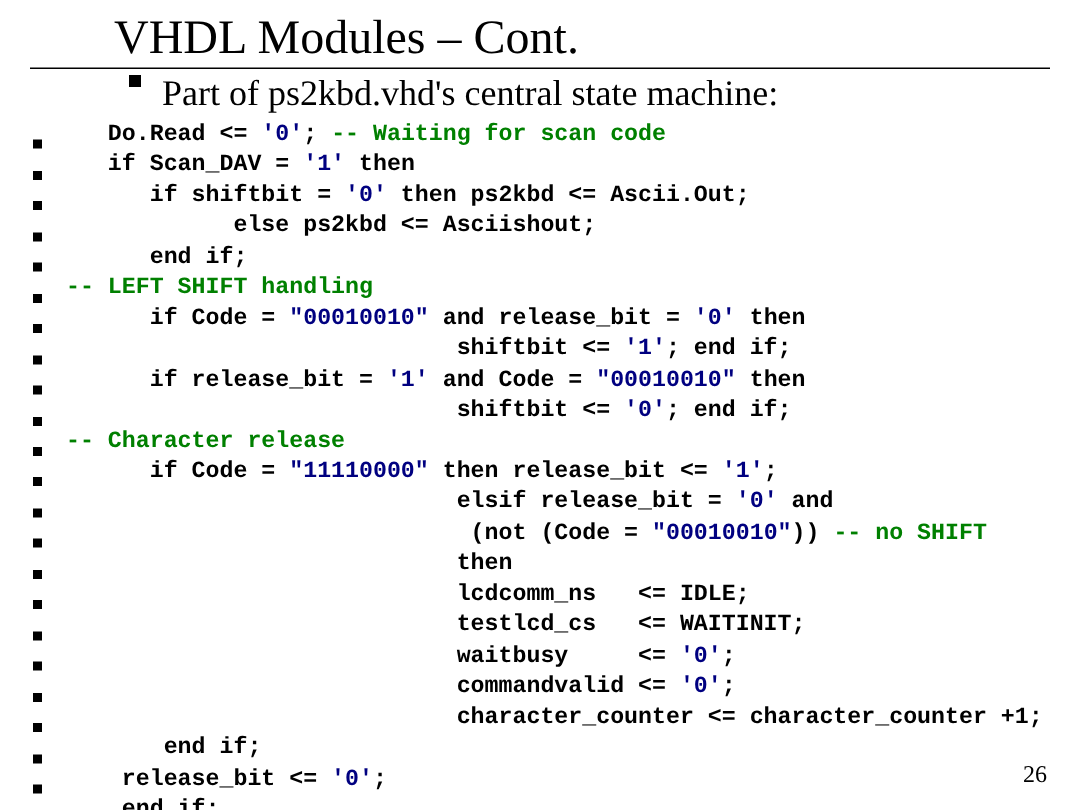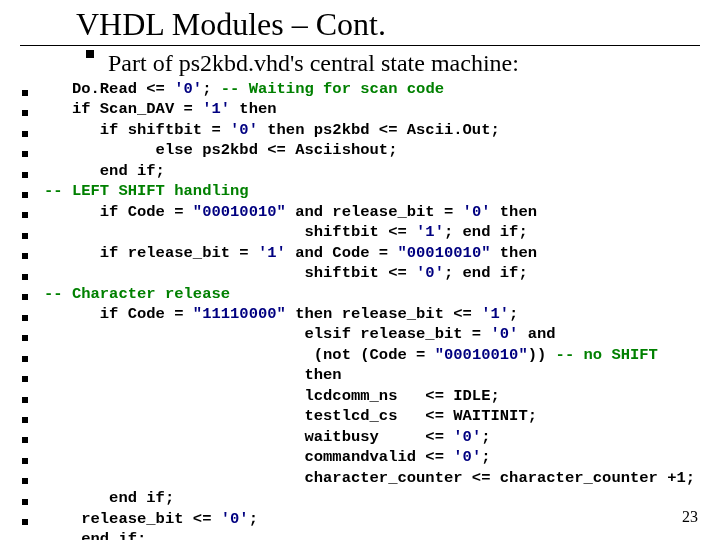--- a/index.html
+++ b/index.html
@@ -50,21 +50,21 @@
     font-family: "Courier New", monospace;
     font-size: 15.5px;
     line-height: 1.32;
     font-weight: bold;
     color: #000;
     margin-left: 2px;
     white-space: pre;
   }
   .code-line {
     display: flex;
-    align-items: center;
+    align-items: flex-end;
   }
   .bullet {
     width: 6px;
     height: 6px;
     background: #000;
     margin-right: 16px;
     margin-top: 7px;
     flex: 0 0 auto;
   }
   .green { color: #008000; }
@@ -82,14 +82,14 @@
 <body>
 
 <div class="slide">
   <h1 class="title">VHDL Modules – Cont.</h1>
   <hr class="hr">
   <div class="subtitle-row">
     <div class="sbullet"></div>
     <div class="subtitle">Part of ps2kbd.vhd's central state machine:</div>
   </div>
   <div class="code-block" id="code"><div class="code-line"><div class="bullet"></div><div><span>   Do.Read &lt;= </span><span class="navy">'0'</span><span>; </span><span class="green">-- Waiting for scan code</span></div></div><div class="code-line"><div class="bullet"></div><div><span>   if Scan_DAV = </span><span class="navy">'1'</span><span> then</span></div></div><div class="code-line"><div class="bullet"></div><div><span>      if shiftbit = </span><span class="navy">'0'</span><span> then ps2kbd &lt;= Ascii.Out;</span></div></div><div class="code-line"><div class="bullet"></div><div><span>            else ps2kbd &lt;= Asciishout;</span></div></div><div class="code-line"><div class="bullet"></div><div><span>      end if;</span></div></div><div class="code-line"><div class="bullet"></div><div><span class="green">-- LEFT SHIFT handling</span></div></div><div class="code-line"><div class="bullet"></div><div><span>      if Code = </span><span class="navy">"00010010"</span><span> and release_bit = </span><span class="navy">'0'</span><span> then</span></div></div><div class="code-line"><div class="bullet"></div><div><span>                            shiftbit &lt;= </span><span class="navy">'1'</span><span>; end if;</span></div></div><div class="code-line"><div class="bullet"></div><div><span>      if release_bit = </span><span class="navy">'1'</span><span> and Code = </span><span class="navy">"00010010"</span><span> then</span></div></div><div class="code-line"><div class="bullet"></div><div><span>                            shiftbit &lt;= </span><span class="navy">'0'</span><span>; end if;</span></div></div><div class="code-line"><div class="bullet"></div><div><span class="green">-- Character release</span></div></div><div class="code-line"><div class="bullet"></div><div><span>      if Code = </span><span class="navy">"11110000"</span><span> then release_bit &lt;= </span><span class="navy">'1'</span><span>;</span></div></div><div class="code-line"><div class="bullet"></div><div><span>                            elsif release_bit = </span><span class="navy">'0'</span><span> and</span></div></div><div class="code-line"><div class="bullet"></div><div><span>                             (not (Code = </span><span class="navy">"00010010"</span><span>)) </span><span class="green">-- no SHIFT</span></div></div><div class="code-line"><div class="bullet"></div><div><span>                            then</span></div></div><div class="code-line"><div class="bullet"></div><div><span>                            lcdcomm_ns   &lt;= IDLE;</span></div></div><div class="code-line"><div class="bullet"></div><div><span>                            testlcd_cs   &lt;= WAITINIT;</span></div></div><div class="code-line"><div class="bullet"></div><div><span>                            waitbusy     &lt;= </span><span class="navy">'0'</span><span>;</span></div></div><div class="code-line"><div class="bullet"></div><div><span>                            commandvalid &lt;= </span><span class="navy">'0'</span><span>;</span></div></div><div class="code-line"><div class="bullet"></div><div><span>                            character_counter &lt;= character_counter +1;</span></div></div><div class="code-line"><div class="bullet"></div><div><span>       end if;</span></div></div><div class="code-line"><div class="bullet"></div><div><span>    release_bit &lt;= </span><span class="navy">'0'</span><span>;</span></div></div><div class="code-line"><div class="bullet"></div><div><span>    end if;</span></div></div></div>
-  <div class="pagenum">23</div>
+  <div class="pagenum">26</div>
 </div>
 
 </body></html>

